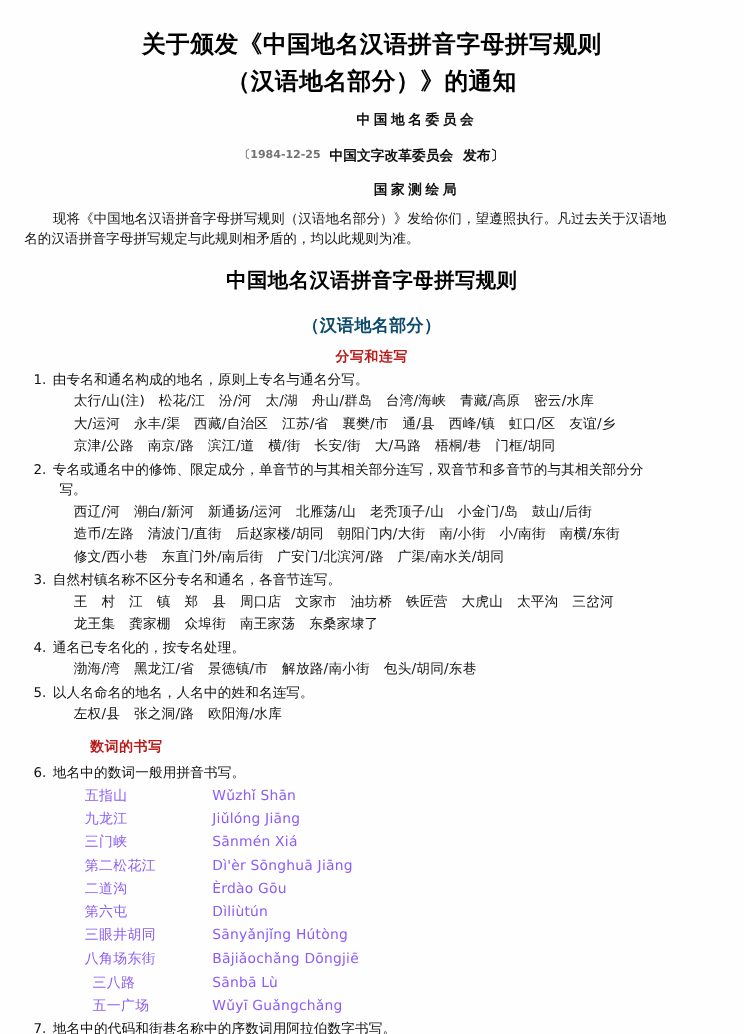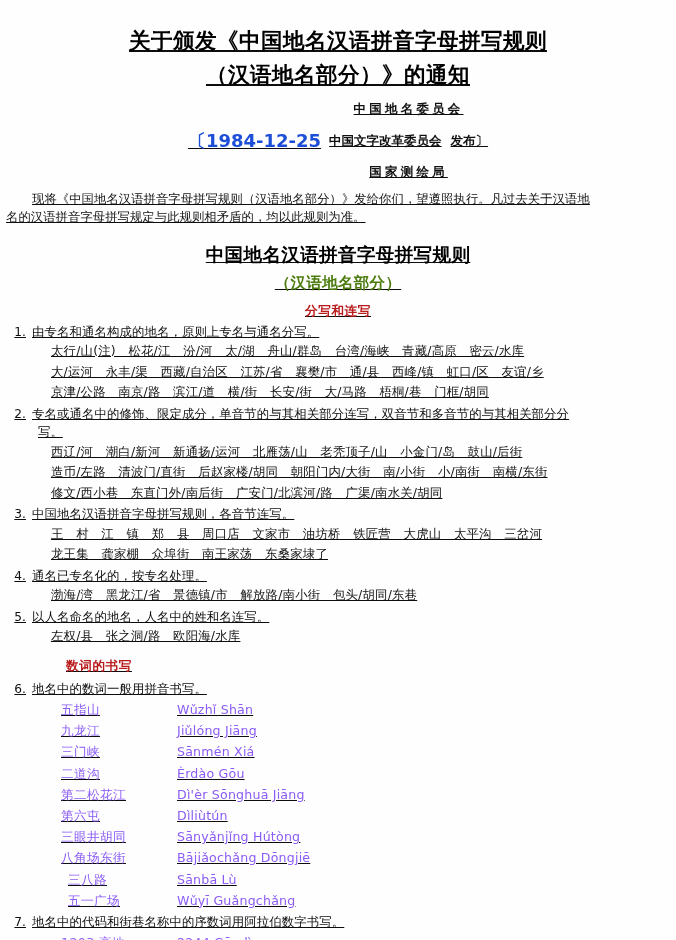--- a/index.html
+++ b/index.html
@@ -16,22 +16,21 @@
     color: #0d0d0d;
     position: relative;
   }
 
   .page {
     position: relative;
     width: 676px;
     height: 940px;
     background: #fefefe;
     box-sizing: border-box;
-    padding: 0 6px;
-    text-decoration: underline;
+    padding: 0 22px;
   }
 
   
   .doc-title {
     text-align: center;
     font-weight: 700;
     font-size: 21.5px;
     line-height: 34px;
     letter-spacing: 0.5px;
     color: #000;
@@ -41,23 +40,23 @@
 
   
   .issuer {
     margin-top: 9px;
     display: flex;
     justify-content: center;
     align-items: center;
     gap: 8px;
   }
   .issuer-date {
-    font-size: 18px;
+    font-size: 10px;
     font-weight: 600;
-    color: #1d4ed8;
+    color: #737373;
     white-space: nowrap;
     padding-top: 1px;
   }
   .issuer-names {
     display: flex;
     flex-direction: column;
     align-items: center;
     font-size: 12.5px;
     font-weight: 700;
     line-height: 15.5px;
@@ -84,23 +83,23 @@
     font-weight: 700;
     font-size: 18.5px;
     margin-top: 16px;
     letter-spacing: 0.4px;
     color: #000;
   }
   .rule-subtitle {
     text-align: center;
     font-weight: 700;
     font-size: 15.5px;
-    margin-top: 6px;
+    margin-top: 19px;
     letter-spacing: 0.3px;
-    color: #4d7c0f;
+    color: #0c4a6e;
   }
 
   
   .section-header {
     text-align: center;
     font-weight: 700;
     font-size: 12.6px;
     margin-top: 9px;
     margin-bottom: 3px;
     letter-spacing: 0.6px;
@@ -225,21 +224,21 @@
         <div class="rule-cont">写。</div>
         <div class="examples">
           <div class="ex-line">西辽/河　潮白/新河　新通扬/运河　北雁荡/山　老秃顶子/山　小金门/岛　鼓山/后街</div>
           <div class="ex-line">造币/左路　清波门/直街　后赵家楼/胡同　朝阳门内/大街　南/小街　小/南街　南横/东街</div>
           <div class="ex-line">修文/西小巷　东直门外/南后街　广安门/北滨河/路　广渠/南水关/胡同</div>
         </div>
       </div>
       <div class="rule-item">
         <div class="rule-line">
           <div class="rule-num">3.</div>
-          <div class="rule-text">中国地名汉语拼音字母拼写规则，各音节连写。</div>
+          <div class="rule-text">自然村镇名称不区分专名和通名，各音节连写。</div>
         </div>
         <div class="examples">
           <div class="ex-line">王　村　江　镇　郑　县　周口店　文家市　油坊桥　铁匠营　大虎山　太平沟　三岔河</div>
           <div class="ex-line">龙王集　龚家棚　众埠街　南王家荡　东桑家埭了</div>
         </div>
       </div>
       <div class="rule-item">
         <div class="rule-line">
           <div class="rule-num">4.</div>
           <div class="rule-text">通名已专名化的，按专名处理。</div>
@@ -273,26 +272,26 @@
       </div>
       <div class="pinyin-row">
         <div class="pinyin-han">九龙江</div>
         <div class="pinyin-rom">Jiǔlóng Jiāng</div>
       </div>
       <div class="pinyin-row">
         <div class="pinyin-han">三门峡</div>
         <div class="pinyin-rom">Sānmén Xiá</div>
       </div>
       <div class="pinyin-row">
+        <div class="pinyin-han">第二松花江</div>
+        <div class="pinyin-rom">Dì'èr Sōnghuā Jiāng</div>
+      </div>
+      <div class="pinyin-row">
         <div class="pinyin-han">二道沟</div>
         <div class="pinyin-rom">Èrdào Gōu</div>
-      </div>
-      <div class="pinyin-row">
-        <div class="pinyin-han">第二松花江</div>
-        <div class="pinyin-rom">Dì'èr Sōnghuā Jiāng</div>
       </div>
       <div class="pinyin-row">
         <div class="pinyin-han">第六屯</div>
         <div class="pinyin-rom">Dìliùtún</div>
       </div>
       <div class="pinyin-row">
         <div class="pinyin-han">三眼井胡同</div>
         <div class="pinyin-rom">Sānyǎnjǐng Hútòng</div>
       </div>
       <div class="pinyin-row">

